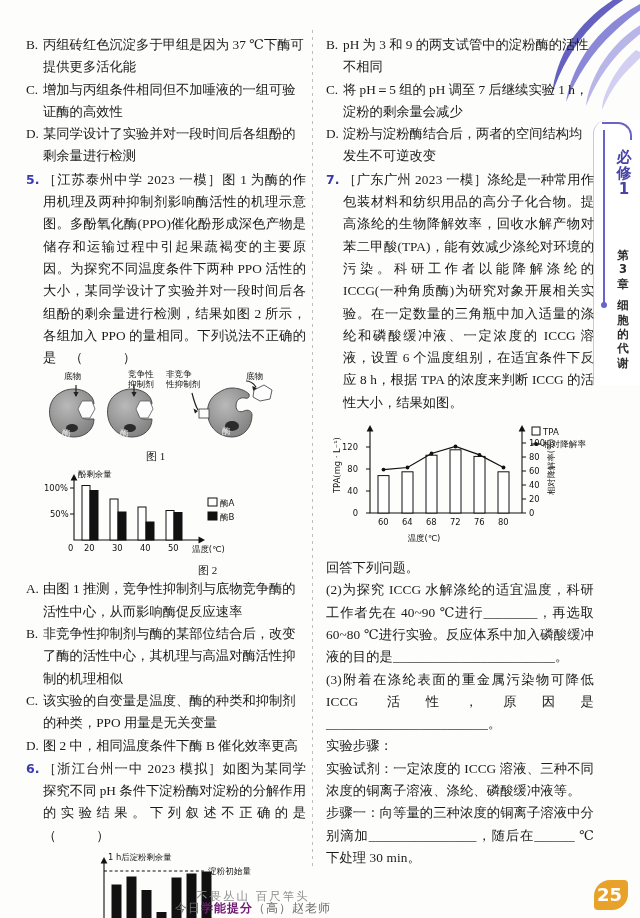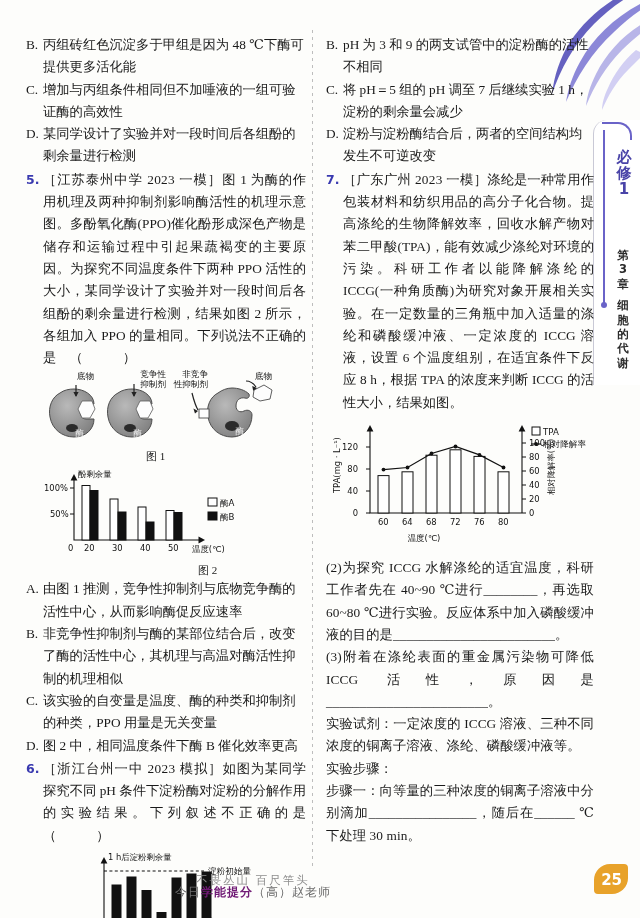--- a/index.html
+++ b/index.html
@@ -55,21 +55,21 @@
   .qnum .num{flex:0 0 17px;width:17px;font-weight:bold;color:#3a3ab0;
     font-family:"DejaVu Sans","Liberation Sans",sans-serif;font-size:12.5px;}
   .qnum .body{flex:1;text-align:justify;}
   .src{font-style:normal;letter-spacing:.3px;}
   .indent{margin-left:17px;font-size:13.3px;line-height:22.3px;text-align:justify;}
   .fill{display:inline-block;border-bottom:1px solid #333;vertical-align:-2px;}
 
   
   .fig1{position:relative;height:92px;margin:2px 0 0 16px;}
   .fig1 .cap{position:absolute;left:104px;top:78px;font-size:11px;}
-  .enzlbl{position:absolute;font-size:8.6px;line-height:10px;text-align:right;
+  .enzlbl{position:absolute;font-size:8.6px;line-height:10px;text-align:left;
     font-family:"DejaVu Sans","Liberation Sans",sans-serif;color:#111;}
 
   
   .fig2{position:relative;height:112px;margin:3px 0 0 0;}
   .fig2 .cap{position:absolute;left:128px;top:97px;font-size:11px;padding-left:44px;}
 
   
   .fig3{position:relative;height:96px;margin:2px 0 0 0;}
 
   
@@ -79,30 +79,30 @@
   .axis{stroke:#111;stroke-width:1.1;fill:none;}
   .tick{stroke:#111;stroke-width:1;}
   .barw{fill:#ffffff;stroke:#111;stroke-width:1;}
   .barb{fill:#111;stroke:#111;stroke-width:1;}
   .axtxt{font-family:"DejaVu Sans","Liberation Sans",sans-serif;font-size:8.4px;fill:#111;}
   .axtxt-s{font-family:"DejaVu Sans","Liberation Sans",sans-serif;font-size:7.6px;fill:#111;}
   .lgtxt{font-family:"DejaVu Sans","Liberation Sans",sans-serif;font-size:8.6px;fill:#111;}
   .dash{stroke:#111;stroke-width:1.1;stroke-dasharray:3 2.4;fill:none;}
 
   
-  .footer{position:absolute;left:0;bottom:16px;width:640px;height:52px;}
+  .footer{position:absolute;left:0;bottom:0;width:640px;height:52px;}
   .foot-motto{position:absolute;left:196px;bottom:14px;font-size:11.5px;color:#8d8d8d;
     letter-spacing:2px;font-family:"DejaVu Sans","Liberation Sans",sans-serif;}
   .foot-brand{position:absolute;left:175px;bottom:1px;font-size:12px;color:#6d6d6d;
     font-family:"DejaVu Sans","Liberation Sans",sans-serif;letter-spacing:1px;}
   .foot-brand .hl{color:#701a75;font-weight:bold;}
   .pagenum{position:absolute;right:10px;bottom:6px;width:42px;height:34px;}
   .pagenum .circ{position:absolute;right:2px;bottom:2px;width:34px;height:30px;
     background:#e8a22a;border-radius:16px 4px 16px 4px;}
-  .pagenum .n{position:absolute;right:8px;bottom:7px;font-size:15px;font-weight:bold;color:#fff;
+  .pagenum .n{position:absolute;right:8px;bottom:7px;font-size:18px;font-weight:bold;color:#fff;
     font-family:"DejaVu Sans","Liberation Sans",sans-serif;margin-left:28px;}
 </style>
 </head>
 <body>
 
 <div class="page">
 
   <div class="brush">
     <svg width="160" height="130" viewBox="0 0 160 130">
       <path d="M150 2 C120 14 96 34 80 58 C70 74 64 92 62 110 C70 86 84 60 104 40 C118 26 136 12 156 4 Z" fill="#4a45b5" opacity="0.85"></path>
@@ -135,21 +135,21 @@
       </div>
     </div>
   </div>
 
   <div class="col-divider"></div>
 
   <div class="col col-left">
 
     <div class="opt">
       <div class="lab">B.</div>
-      <div class="body">丙组砖红色沉淀多于甲组是因为 48 ℃下酶可提供更多活化能</div>
+      <div class="body">丙组砖红色沉淀多于甲组是因为 37 ℃下酶可提供更多活化能</div>
     </div>
     <div class="opt">
       <div class="lab">C.</div>
       <div class="body">增加与丙组条件相同但不加唾液的一组可验证酶的高效性</div>
     </div>
     <div class="opt">
       <div class="lab">D.</div>
       <div class="body">某同学设计了实验并对一段时间后各组酚的剩余量进行检测</div>
     </div>
 
@@ -376,30 +376,31 @@
         <text class="axtxt" x="98" y="124" text-anchor="middle">温度(℃)</text>
 
         <rect x="206" y="10" width="8" height="8" fill="#fff" stroke="#111" stroke-width="1"></rect>
         <text class="lgtxt" x="217" y="18">TPA</text>
         <line x1="205" y1="27" x2="215" y2="27" stroke="#111" stroke-width="1.2"></line>
         <circle cx="210" cy="27" r="1.9" fill="#111"></circle>
         <text class="lgtxt" x="217" y="30">相对降解率</text>
       </svg>
     </div>
 
+    <div class="indent" style="margin-left:0;">回答下列问题。</div>
 
 
     <div class="qline"><span>(2)</span><span>为探究 ICCG 水解涤纶的适宜温度，科研工作者先在 40~90 ℃进行________，再选取 60~80 ℃进行实验。反应体系中加入磷酸缓冲液的目的是________________________。</span></div>
 
     <div class="qline"><span>(3)</span><span>附着在涤纶表面的重金属污染物可降低 ICCG 活性，原因是________________________。</span></div>
 
 
+    <div class="qline">实验步骤：</div>
+
     <div class="qline"><span>实验试剂：</span><span>一定浓度的 ICCG 溶液、三种不同浓度的铜离子溶液、涤纶、磷酸缓冲液等。</span></div>
-
-    <div class="qline">实验步骤：</div>
 
     <div class="qline"><span>步骤一：</span><span>向等量的三种浓度的铜离子溶液中分别滴加________________，随后在______ ℃下处理 30 min。</span></div>
 
   </div>
 
   <div class="footer">
     <div class="foot-motto">不畏丛山   百尺竿头</div>
     <div class="foot-brand"><span>今日</span><span class="hl">学能提分</span><span>（高）赵老师</span></div>
     <div class="pagenum">
       <div class="circ"></div>

